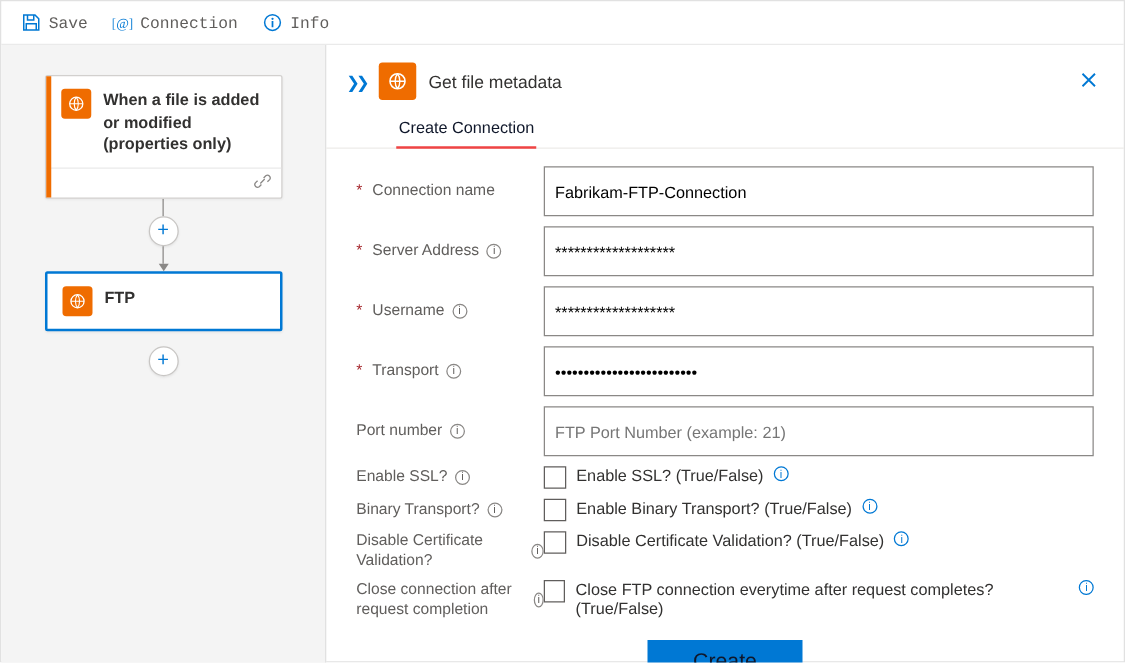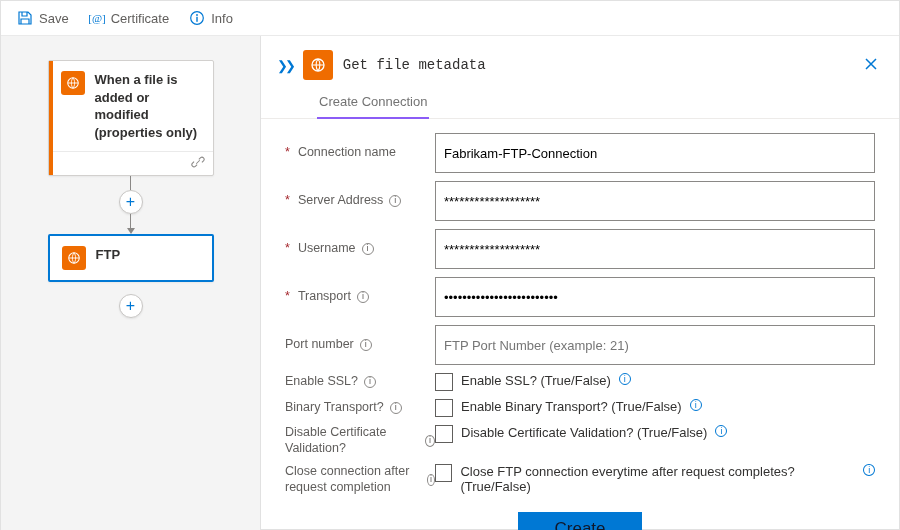--- a/index.html
+++ b/index.html
@@ -25,35 +25,35 @@
     gap: 4px;
     border-bottom: 1px solid #eaeaea;
   }
   .tb-item {
     display: flex; align-items: center; gap: 6px;
     padding: 4px 8px;
     cursor: pointer;
     color: #605e5c;
   }
   .tb-item svg { width: 16px; height: 16px; }
-  .tb-item span { font-size: 13px; }
+  .tb-item span { font-size: 13px; font-family: Liberation Mono, monospace; }
 
   
   .main { flex: 1; display: flex; }
 
   
   .canvas {
     width: 260px;
     background: #f4f4f4;
     border-right: 1px solid #e1e1e1;
     padding: 24px 18px 0 18px;
     display: flex; flex-direction: column; align-items: center;
   }
   .card {
-    width: 166px;
+    width: 190px;
     background: #fff;
     border: 1px solid #d2d0ce;
     border-radius: 2px;
     position: relative;
     box-shadow: 0 1px 2px rgba(0,0,0,0.05);
   }
   .card.selected { border: 2px solid #0078d4; }
   .card-body {
     display: flex; align-items: flex-start; gap: 10px;
     padding: 10px 12px;
@@ -97,37 +97,37 @@
 
   
   .panel { flex: 1; display: flex; flex-direction: column; position: relative; }
   .panel-head {
     display: flex; align-items: center; gap: 10px;
     padding: 14px 20px 6px 16px;
   }
   .chev2 { color: #0078d4; font-size: 13px; letter-spacing: -3px; cursor: pointer; }
   .ftp-icon.lg { width: 30px; height: 30px; }
   .ftp-icon.lg svg { width: 16px; height: 16px; }
-  .panel-title { font-size: 14px; color: #323130; font-family: Liberation Mono, monospace; }
+  .panel-title { font-size: 14px; color: #323130; }
   .panel-close {
     margin-left: auto; cursor: pointer;
     color: #0078d4;
   }
   .panel-close svg { width: 16px; height:16px; stroke:#0078d4; stroke-width:1.5; }
 
   .tab-row {
     padding: 0 0 0 56px;
     border-bottom: 1px solid #edebe9;
   }
   .tab {
     display: inline-block;
     padding: 8px 2px 8px 2px;
     font-size: 13px;
-    color: #737373;
-    border-bottom: 2px solid #8b5cf6;
+    color: #0f172a;
+    border-bottom: 2px solid #ef4444;
     margin-bottom: -1px;
   }
 
   .form {
     padding: 14px 24px 10px 24px;
     overflow: auto;
   }
   .row {
     display: flex; align-items: center;
     margin-bottom: 8px;
@@ -189,21 +189,21 @@
     <div class="tb-item">
       <svg viewBox="0 0 16 16">
           <path fill="none" stroke="#0078d4" stroke-width="1.2" d="M2 2h9l3 3v9H2z M5 2v4h5V2 M4 14v-5h8v5"></path>
         </svg>
       <span>Save</span>
     </div>
     <div class="tb-item">
       <svg viewBox="0 0 16 16">
           <text x="8" y="12" text-anchor="middle" font-size="11" fill="#0078d4" font-family="Segoe UI">[@]</text>
         </svg>
-      <span>Certificate</span>
+      <span>Connection</span>
     </div>
     <div class="tb-item">
       <svg viewBox="0 0 16 16">
           <circle cx="8" cy="8" r="6.3" fill="none" stroke="#0078d4" stroke-width="1.2"></circle>
           <circle cx="8" cy="5" r="0.9" fill="#0078d4"></circle>
           <rect x="7.3" y="6.8" width="1.4" height="5" fill="#0078d4"></rect>
         </svg>
       <span>Info</span>
     </div>
   </div>

